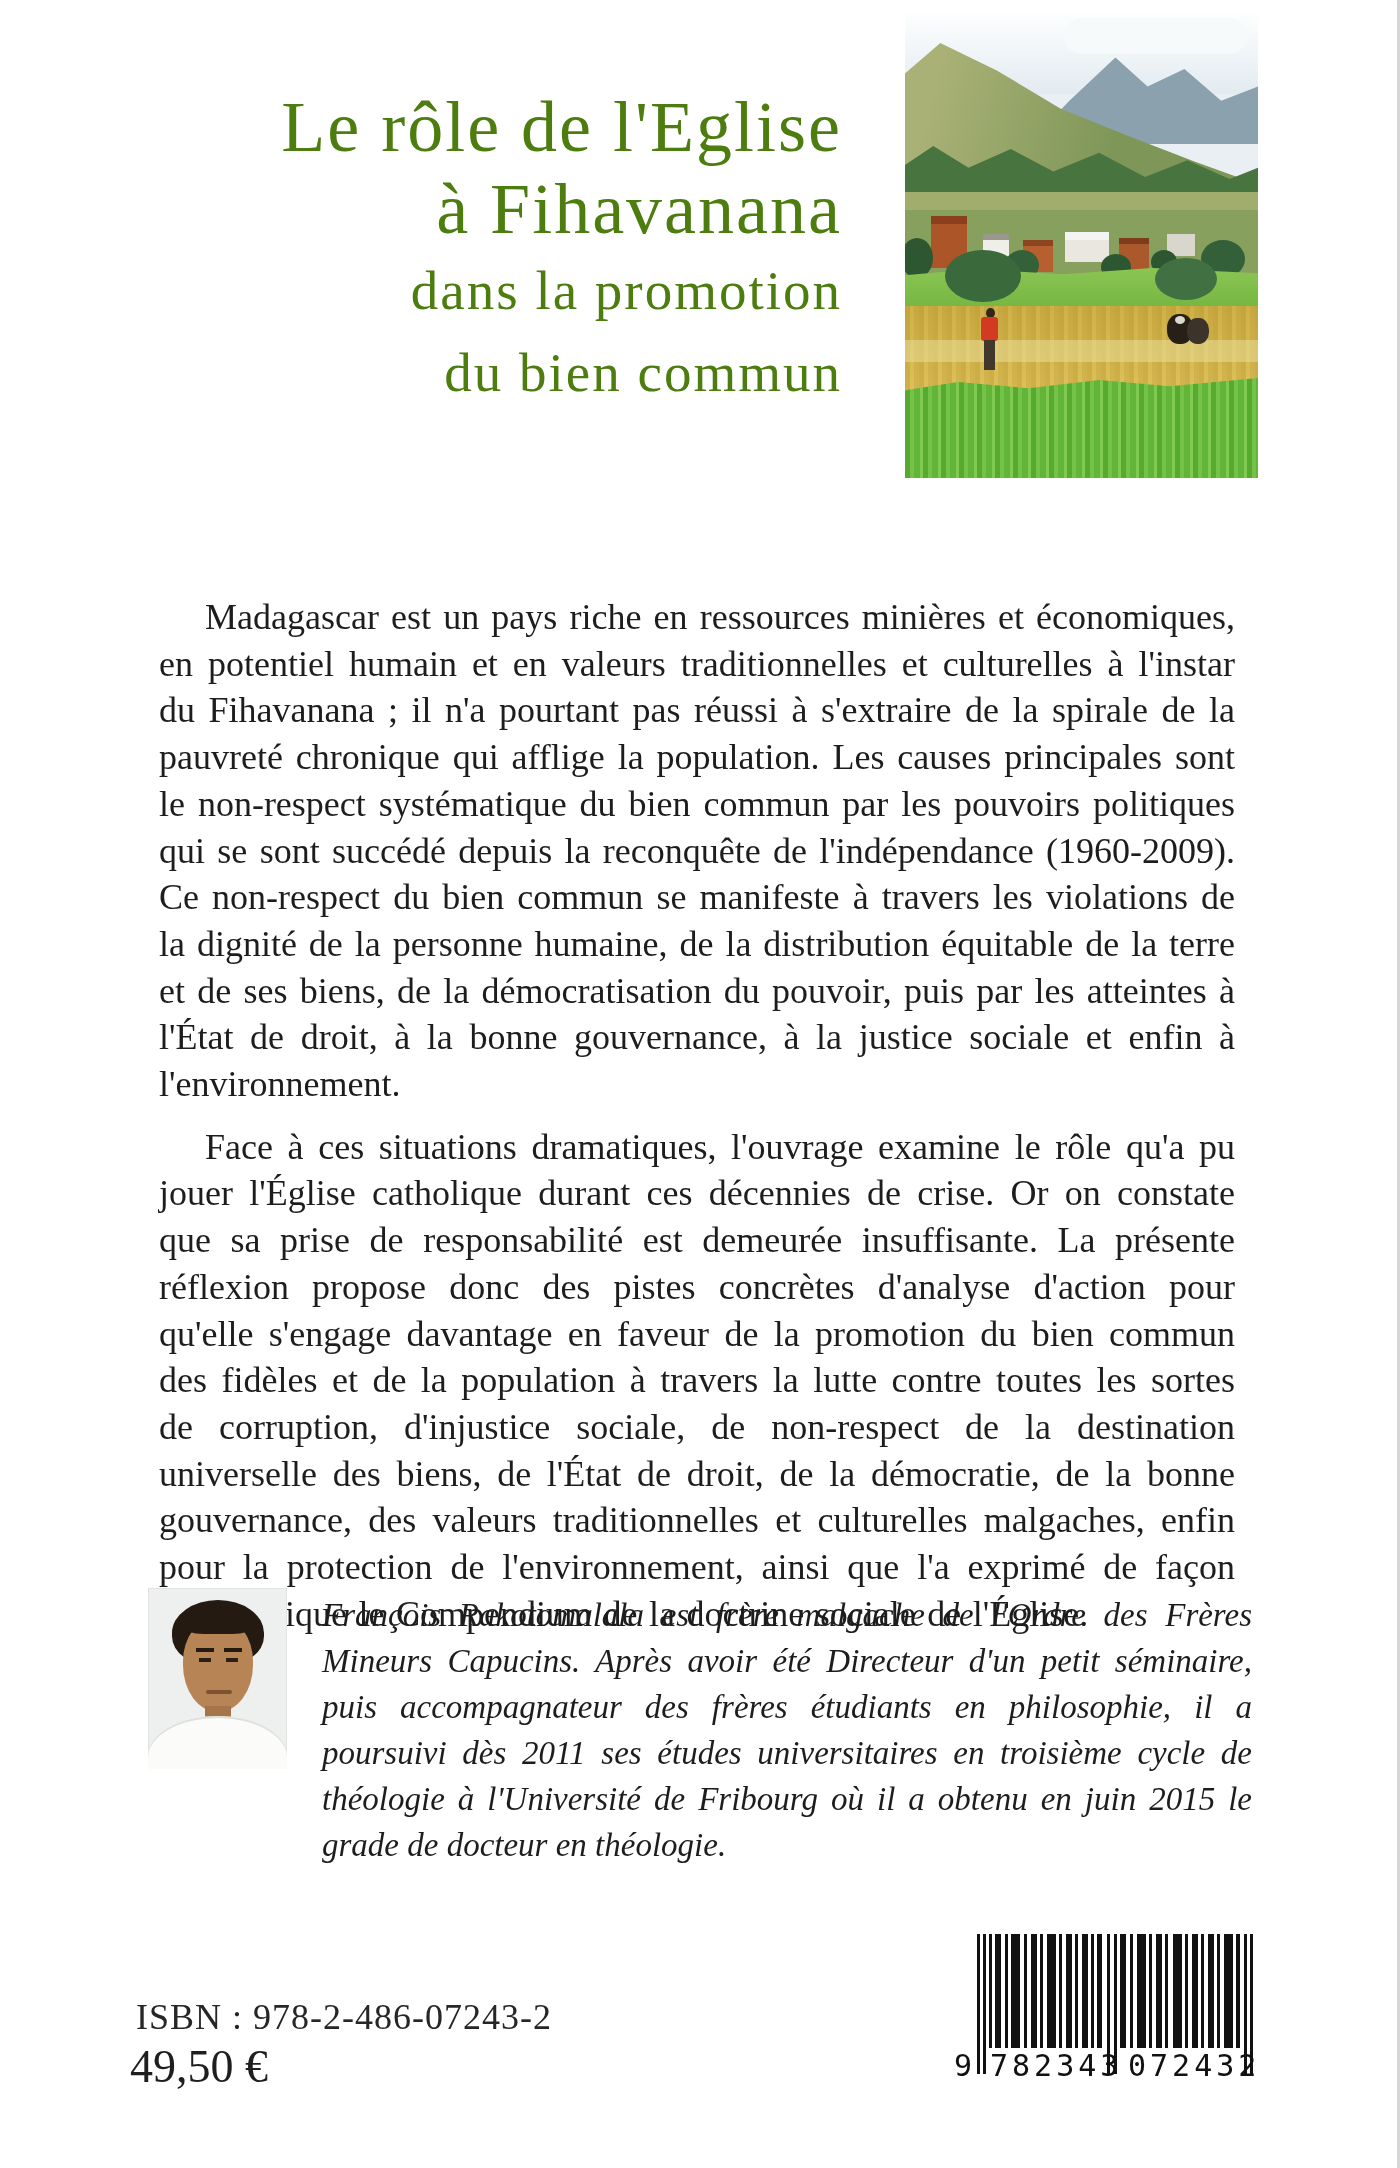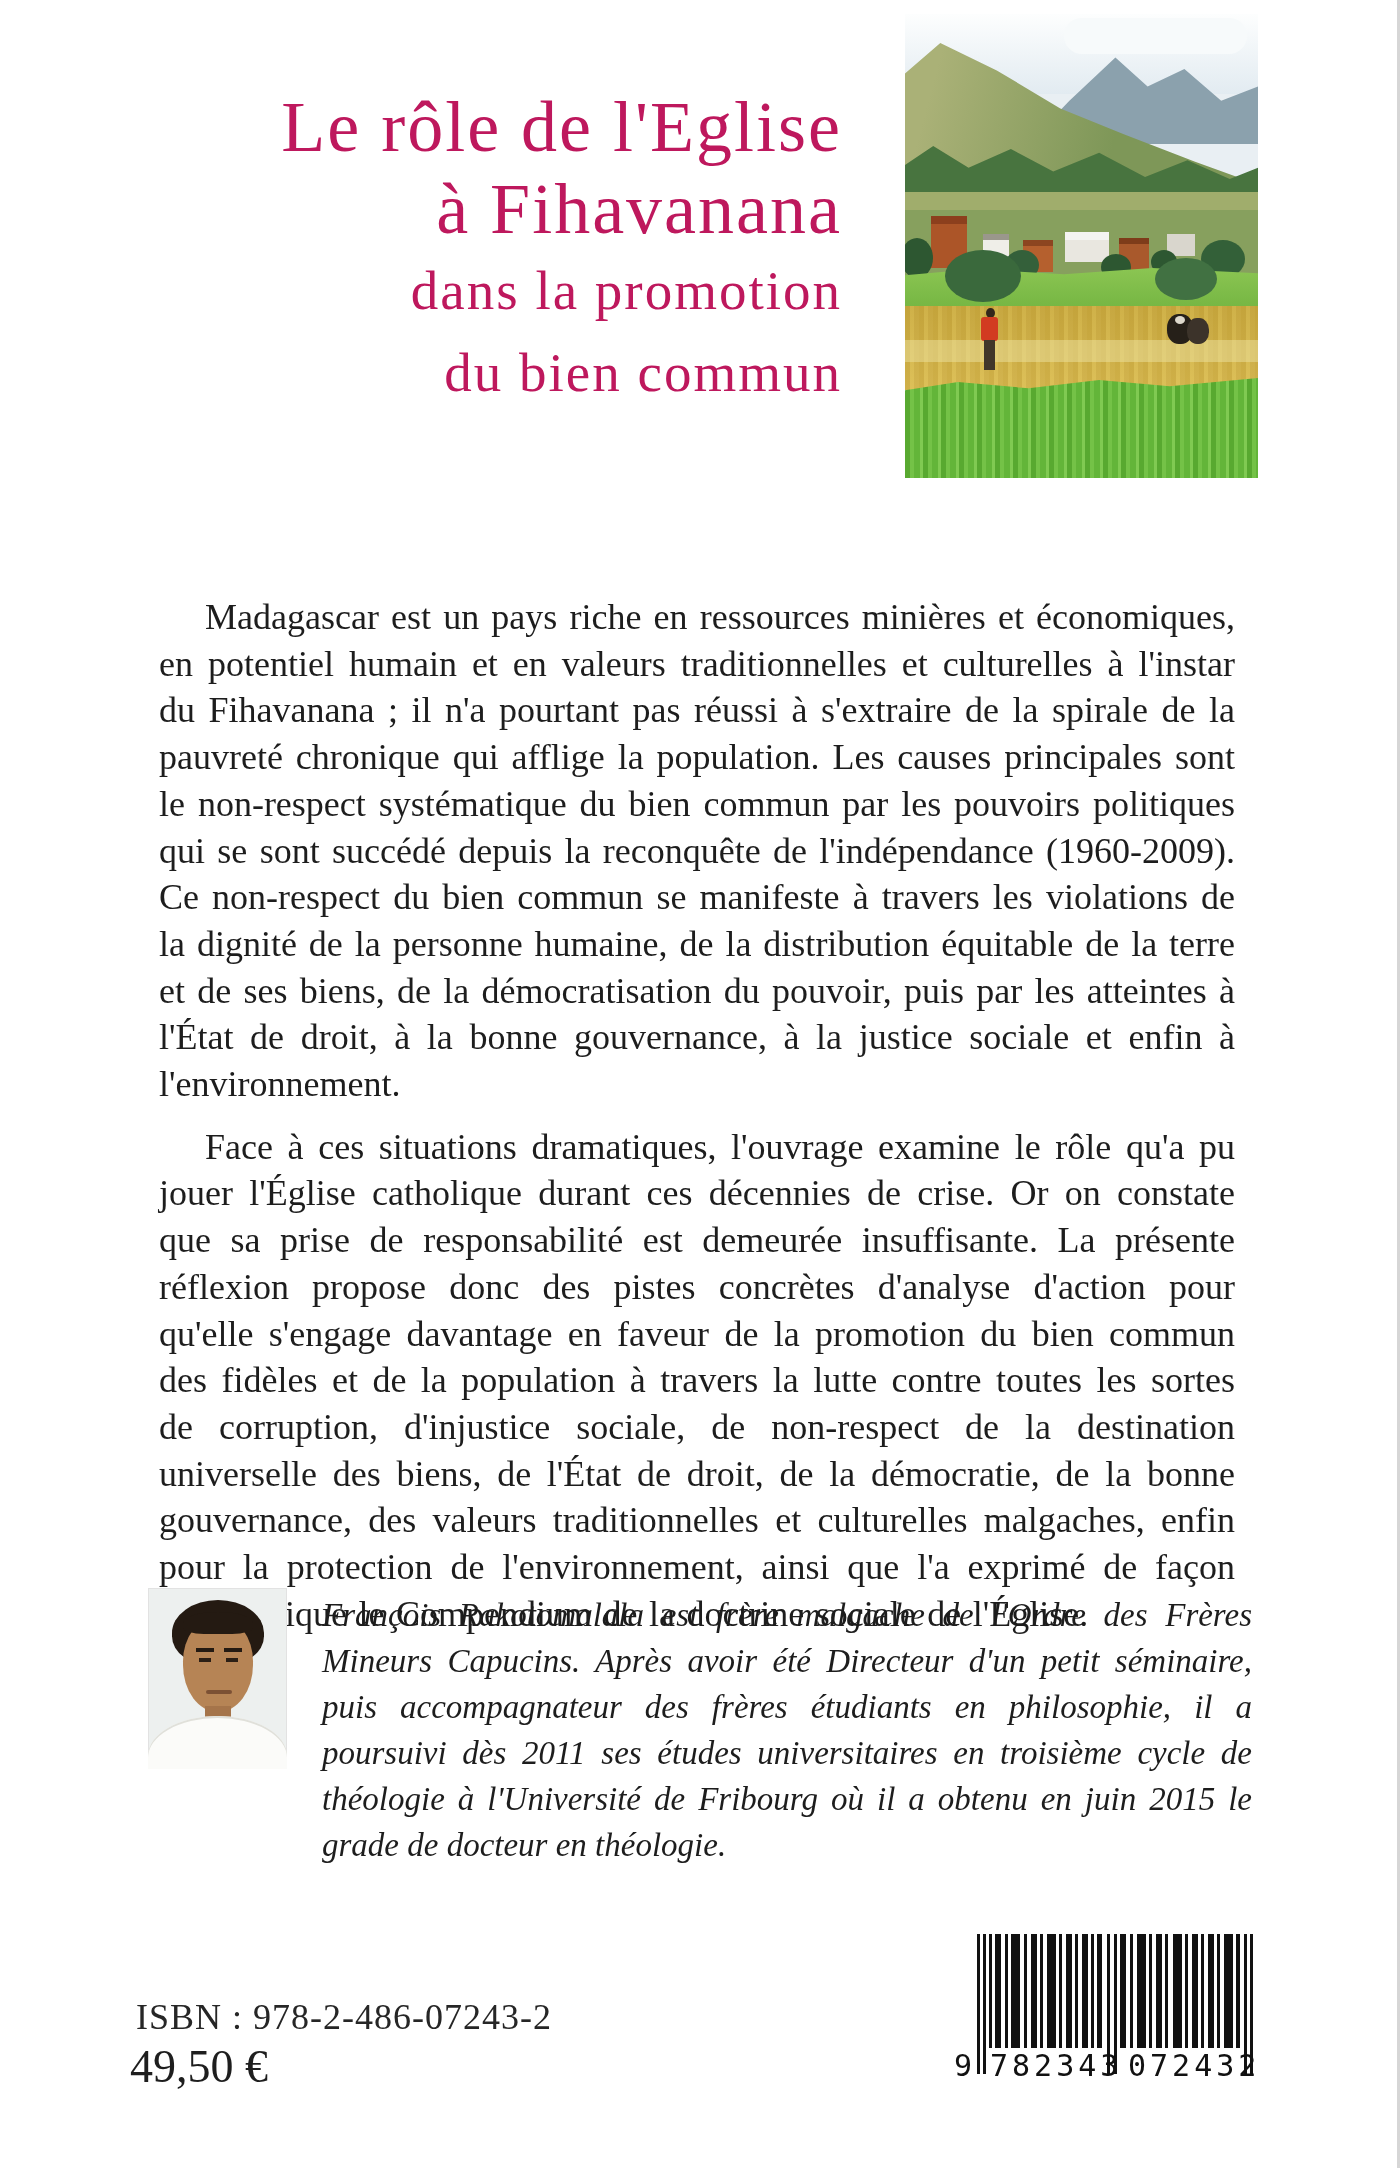--- a/index.html
+++ b/index.html
@@ -3,21 +3,21 @@
 <meta charset="utf-8">
 <style>
   html,body { margin:0; padding:0; background:#ffffff; }
   .page {
     position:relative; width:1400px; height:2168px; background:#ffffff;
     overflow:hidden; font-family:"Liberation Serif", serif;
   }
   .scan-edge { position:absolute; right:0; top:0; width:3px; height:100%; background:#d6d6d6; }
 
   
-  .title-block { position:absolute; top:86px; right:558px; text-align:right; color:#be185d; }
+  .title-block { position:absolute; top:86px; right:558px; text-align:right; color:#4d7c0f; }
   .title-line.lg { font-size:72px; line-height:82px; letter-spacing:2px; font-weight:500; }
   .title-line.md { font-size:55px; line-height:82px; letter-spacing:2px; font-weight:500; }
   .subtitle { margin-top:4px; font-size:40px; line-height:56px; letter-spacing:1px; white-space:nowrap; }
   .subtitle .bracket { font-size:54px; vertical-align:-7px; }
   .subtitle sup { font-size:22px; line-height:0; vertical-align:20px; }
 
   
   .cover-photo { position:absolute; left:905px; top:14px; width:353px; height:464px;
     overflow:hidden; background:#e9eff3; }
   .cover-photo > div { position:absolute; }

